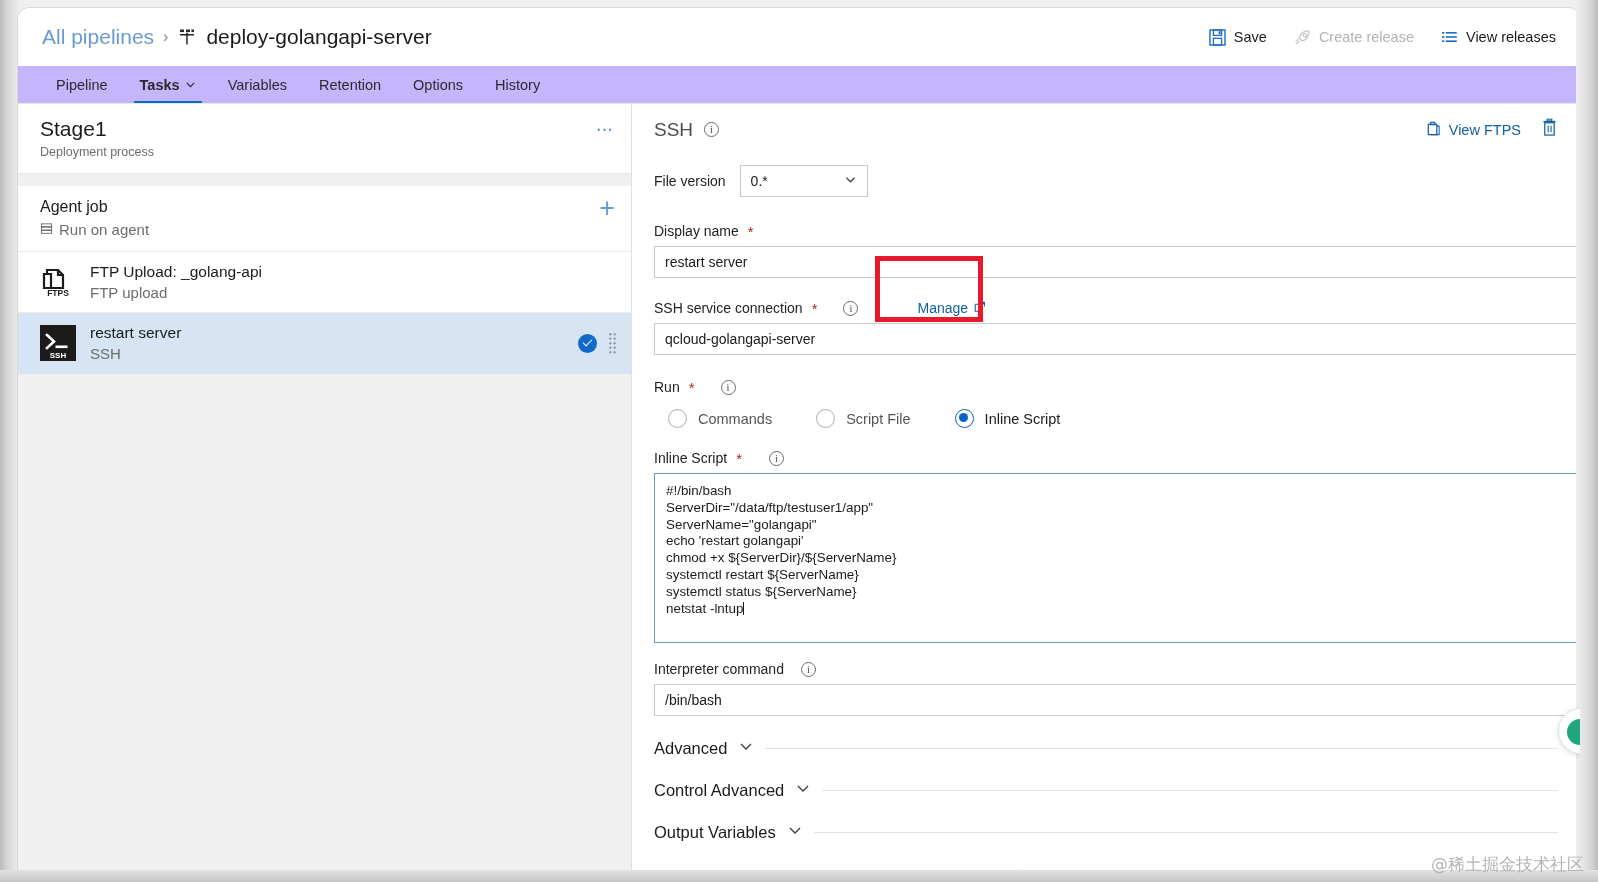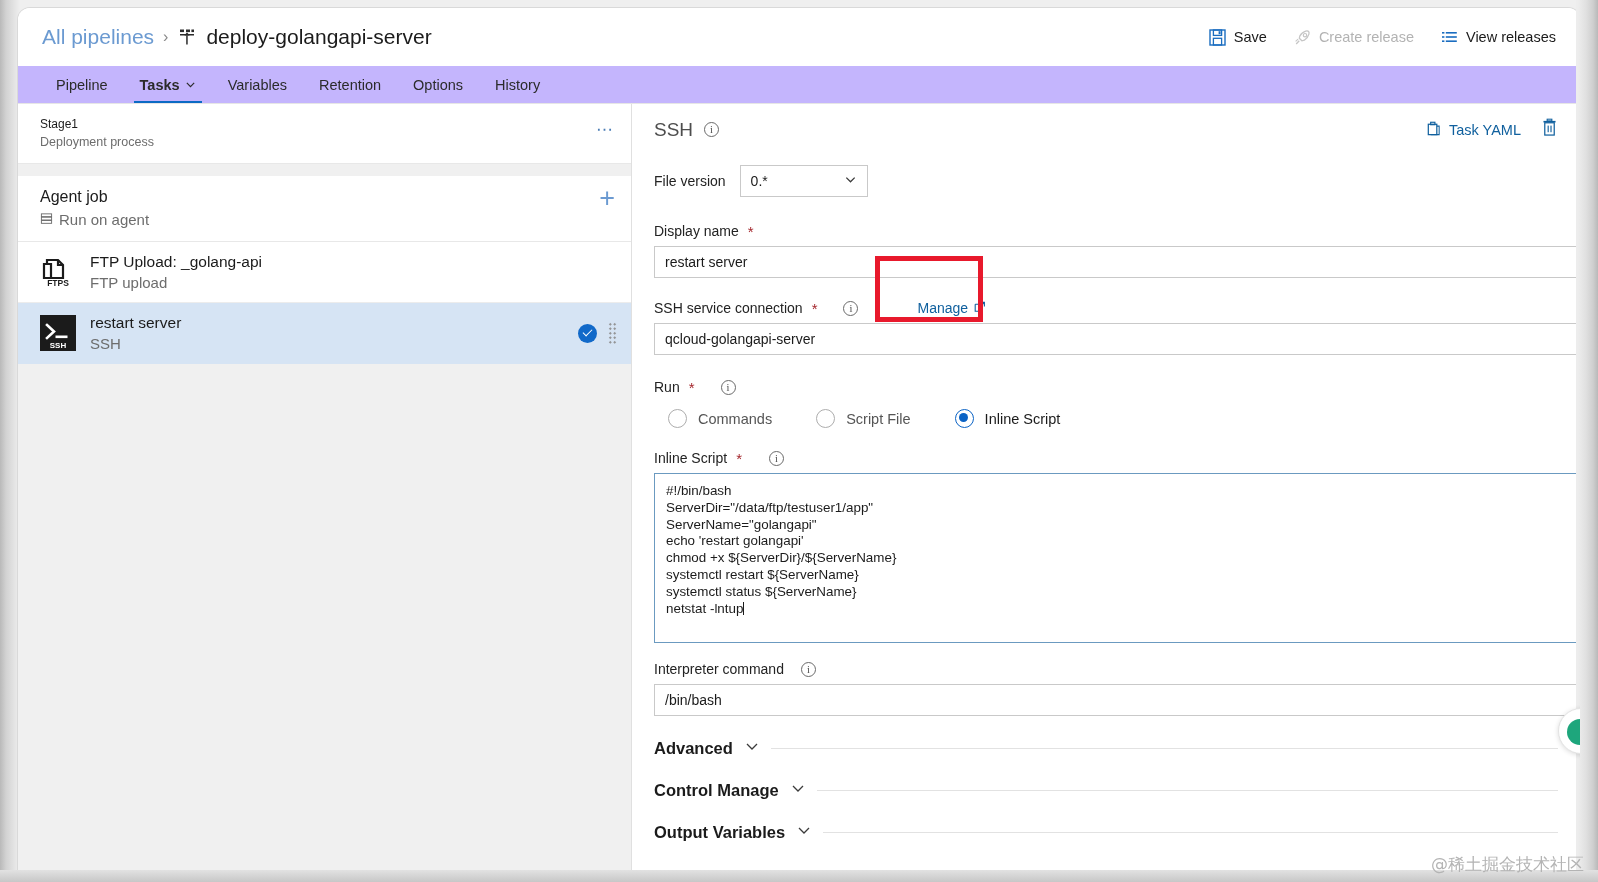--- a/index.html
+++ b/index.html
@@ -105,21 +105,21 @@
     border-right: 1px solid #e0e0e0;
     background: #f0f0f0;
     position: relative;
   }
   .stage-head {
     background: #fff;
     padding: 13px 16px 14px 22px;
     display: flex; align-items: flex-start;
     border-bottom: 1px solid #e8e8e8;
   }
-  .stage-title { font-size: 12px; color: #1b1b1b; }
+  .stage-title { font-size: 21px; color: #1b1b1b; }
   .stage-sub { font-size: 12.5px; color: #6d6d6d; margin-top: 4px; }
   .dots {
     margin-left: auto; color: #4a7cb5; font-size: 17px;
     letter-spacing: 2px; cursor: pointer; line-height: 1;
     padding-top: 4px;
   }
   .gapbar { height: 12px; background: #f0f0f0; }
 
   .job-head {
     background: #fff;
@@ -250,21 +250,21 @@
   }
   .caret {
     display:inline-block; width: 1px; height: 13px;
     background: #1b1b1b; vertical-align: -2px;
   }
 
   .collapse-row {
     display: flex; align-items: center; gap: 11px;
     margin-top: 22px; cursor: pointer;
   }
-  .collapse-label { font-size: 16.5px; color: #1b1b1b; font-weight: bold; }
+  .collapse-label { font-size: 16.5px; color: #1b1b1b; }
   .collapse-rule { flex: 1; height: 1px; background: #e2e2e2; margin-right: 22px; }
 
   
   .annot {
     position: absolute;
     border: 5px solid #e8192c;
     pointer-events: none;
     z-index: 40;
   }
 
@@ -459,21 +459,21 @@
           <span class="info-ico" style="margin-left:11px;">i</span>
           <div class="panel-head-actions">
             <div class="yaml-link">
               <span>
                 <svg width="17" height="17" viewBox="0 0 18 18">
                   <rect x="3.5" y="4.5" width="9" height="11" fill="none" stroke="#10609e" stroke-width="1.3"></rect>
                   <rect x="6" y="2.4" width="4.5" height="2.6" fill="none" stroke="#10609e" stroke-width="1.2"></rect>
                   <path d="M12.5 6.5 h2.5 v9 h-9" fill="none" stroke="#10609e" stroke-width="1.1"></path>
                 </svg>
               </span>
-              <span>Task YAML</span>
+              <span>View FTPS</span>
             </div>
             <span style="cursor:pointer;padding-right:6px;">
               <svg width="17" height="19" viewBox="0 0 18 20">
                 <rect x="4" y="5" width="10" height="13" fill="none" stroke="#10609e" stroke-width="1.3"></rect>
                 <rect x="2.6" y="3" width="12.8" height="1.7" fill="#10609e"></rect>
                 <rect x="6.5" y="1.2" width="5" height="1.8" fill="none" stroke="#10609e" stroke-width="1.1"></rect>
                 <rect x="7" y="8" width="1.2" height="7" fill="#10609e"></rect>
                 <rect x="10" y="8" width="1.2" height="7" fill="#10609e"></rect>
               </svg>
             </span>
@@ -578,21 +578,21 @@
             <span class="collapse-label">Advanced</span>
             <span>
               <svg width="16" height="16" viewBox="0 0 16 16">
                   <path d="M3 6 8 11 13 6" fill="none" stroke="#3b3b3b" stroke-width="1.3"></path>
                 </svg>
             </span>
             <span class="collapse-rule"></span>
           </div>
 
           <div class="collapse-row">
-            <span class="collapse-label">Control Manage</span>
+            <span class="collapse-label">Control Advanced</span>
             <span>
               <svg width="16" height="16" viewBox="0 0 16 16">
                   <path d="M3 6 8 11 13 6" fill="none" stroke="#3b3b3b" stroke-width="1.3"></path>
                 </svg>
             </span>
             <span class="collapse-rule"></span>
           </div>
 
           <div class="collapse-row">
             <span class="collapse-label">Output Variables</span>

